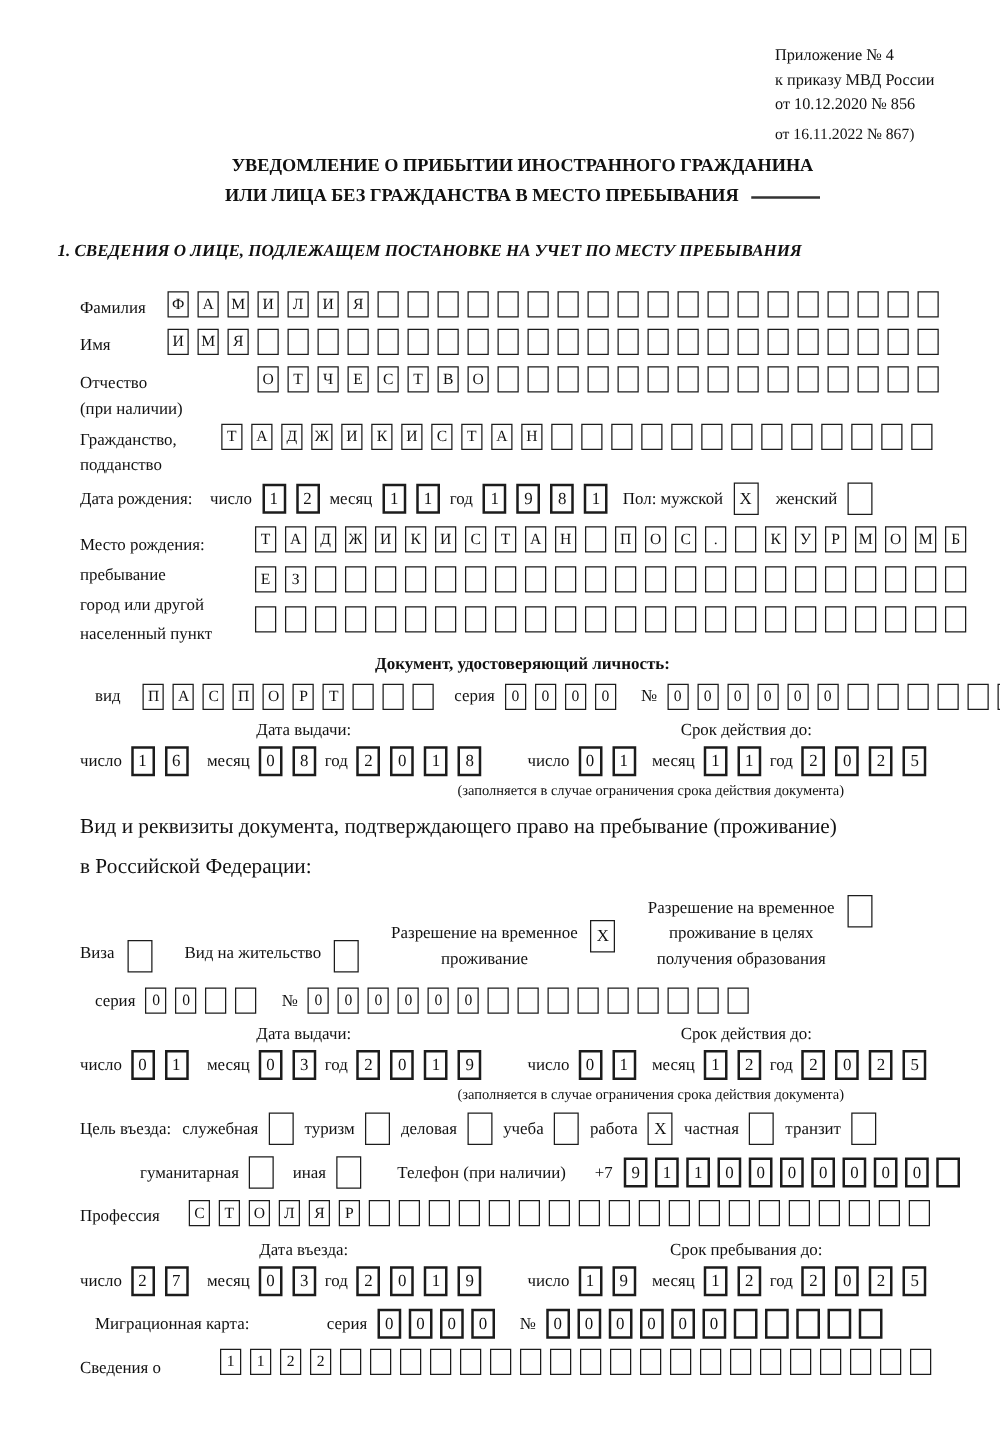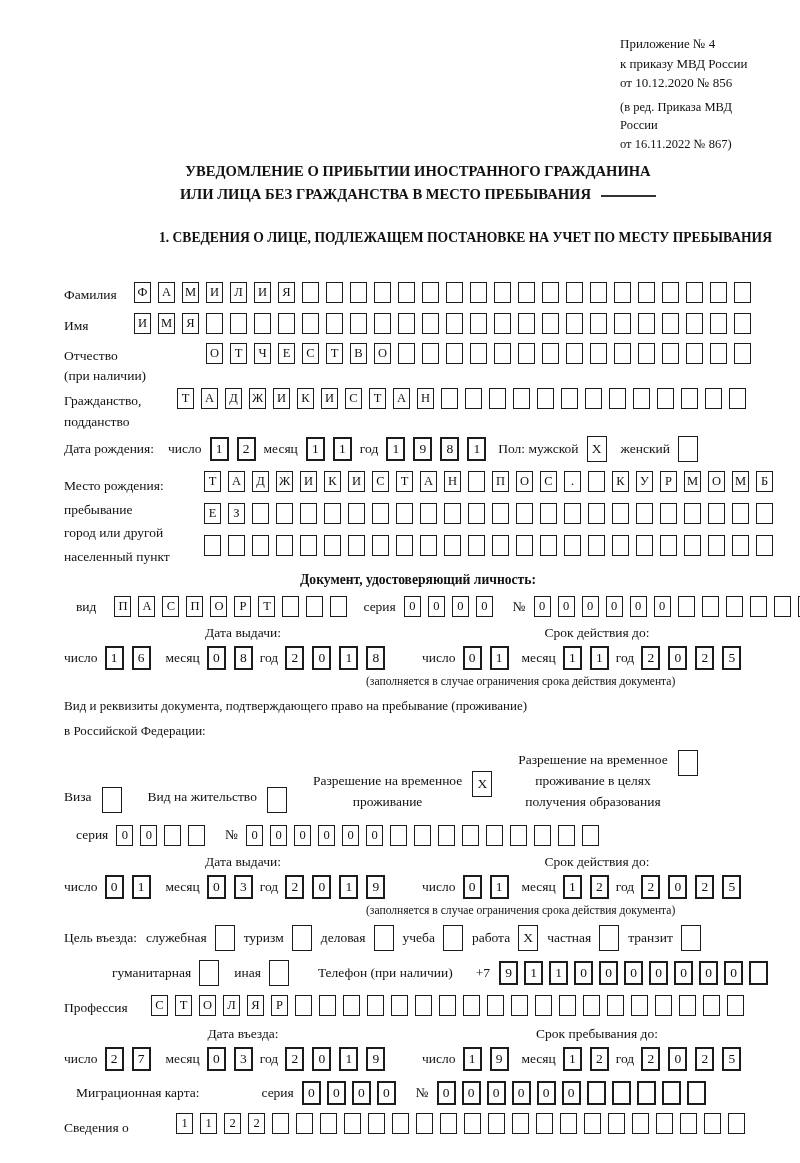--- a/index.html
+++ b/index.html
@@ -6,21 +6,21 @@
   body{width:800px;height:1163px;font-family:"Liberation Serif","DejaVu Serif",serif;color:#111;}
   .page{box-sizing:border-box;width:800px;height:1163px;padding:34px 28px 10px 64px;overflow:hidden;}
 
   
   .apx{margin-left:556px;font-size:13px;line-height:1.5;}
   .apx .amend{font-size:12.5px;margin-top:5px;line-height:1.5;}
   .forma{text-align:right;font-weight:bold;font-size:14.5px;margin:24px 6px 10px 0;letter-spacing:.4px;}
 
   .title{font-weight:bold;font-size:14.6px;text-align:center;line-height:1.6;margin-top:6px;}
   .blankline{display:inline-block;width:55px;border-bottom:2px solid #333;height:2px;margin-left:10px;vertical-align:2px;}
-  .sec{font-weight:bold;font-size:13.6px;text-align:right;margin:24px 0 36px -18px;white-space:nowrap;}
+  .sec{font-weight:bold;font-size:13.6px;text-align:left;margin:24px 0 24px -18px;white-space:nowrap;font-style:italic;}
 
   
   .frow{display:flex;align-items:flex-start;margin-bottom:7px;}
   .flabel{flex:0 0 auto;font-size:13.5px;padding-top:3px;line-height:1.5;}
   .w70{width:70px;} .w113{width:113px;} .w142{width:142px;} .w140{width:140px;} .w87{width:87px;} .w112{width:112px;}
   .cells{display:flex;gap:7px;flex:0 0 auto;}
   .cell{box-sizing:border-box;width:17px;height:21px;border:1.7px solid #1c1c1c;display:flex;align-items:center;justify-content:center;font-size:12.5px;flex:0 0 auto;background:#fff;}
   .dcells{gap:8px;}
   .dcells .cell{width:19px;height:24px;border-width:2px;font-size:13.5px;}
   .stack{display:flex;flex-direction:column;gap:11px;}
@@ -36,42 +36,41 @@
   
   .dblock{display:flex;margin:4px 0 2px 0;}
   .dcol{display:flex;flex-direction:column;}
   .dcol.left{width:358px;}
   .dcol.right{flex:1;}
   .dhead{font-size:13.5px;text-align:center;margin-bottom:5px;}
   .dline{display:flex;align-items:center;gap:7px;}
   .dlbl{font-size:13.5px;white-space:nowrap;}
   .dnote{font-size:11.6px;white-space:nowrap;margin-top:5px;margin-left:-56px;}
 
-  .plain{font-size:13px;line-height:1.9;}
+  .plain{font-size:17px;line-height:1.9;}
 
   
   .staytypes{display:flex;align-items:flex-end;margin:4px 0 12px 0;}
   .stitem{display:flex;align-items:flex-start;gap:10px;}
   .stlabel{font-size:13.5px;text-align:center;line-height:1.55;}
 
   .cbitem{display:inline-flex;align-items:center;gap:8px;}
   .purp{display:flex;align-items:center;gap:9px;margin-bottom:9px;flex-wrap:nowrap;}
   .purp .t{font-size:13.5px;white-space:nowrap;}
 </style>
 </head>
 <body>
 
 <div class="page">
 
   <div class="apx">
     <div>Приложение № 4</div>
     <div>к приказу МВД России</div>
     <div>от 10.12.2020 № 856</div>
     <div class="amend">
-      <div>(в ред. Приказа МВД России</div>
       <div>от 16.11.2022 № 867)</div>
     </div>
   </div>
 
 
   <div class="title">
     <div>УВЕДОМЛЕНИЕ О ПРИБЫТИИ ИНОСТРАННОГО ГРАЖДАНИНА</div>
     <div><span>ИЛИ ЛИЦА БЕЗ ГРАЖДАНСТВА В МЕСТО ПРЕБЫВАНИЯ</span><span class="blankline"></span></div>
   </div>
 

